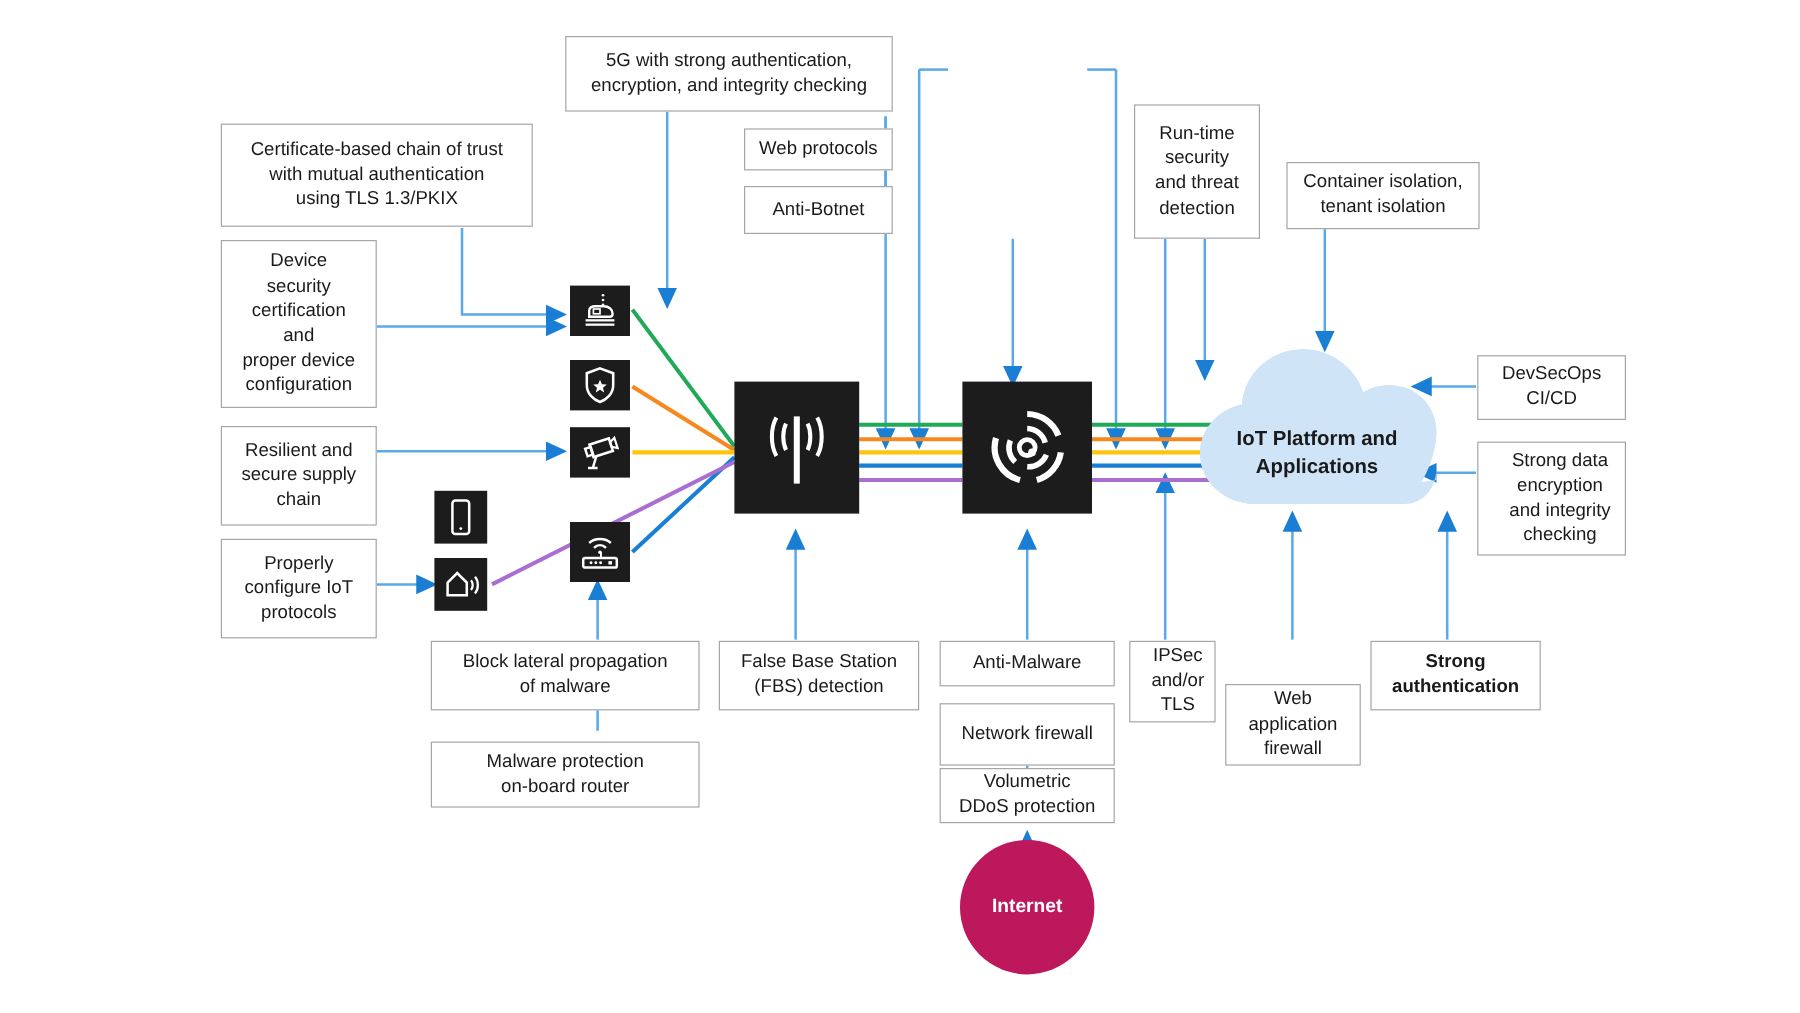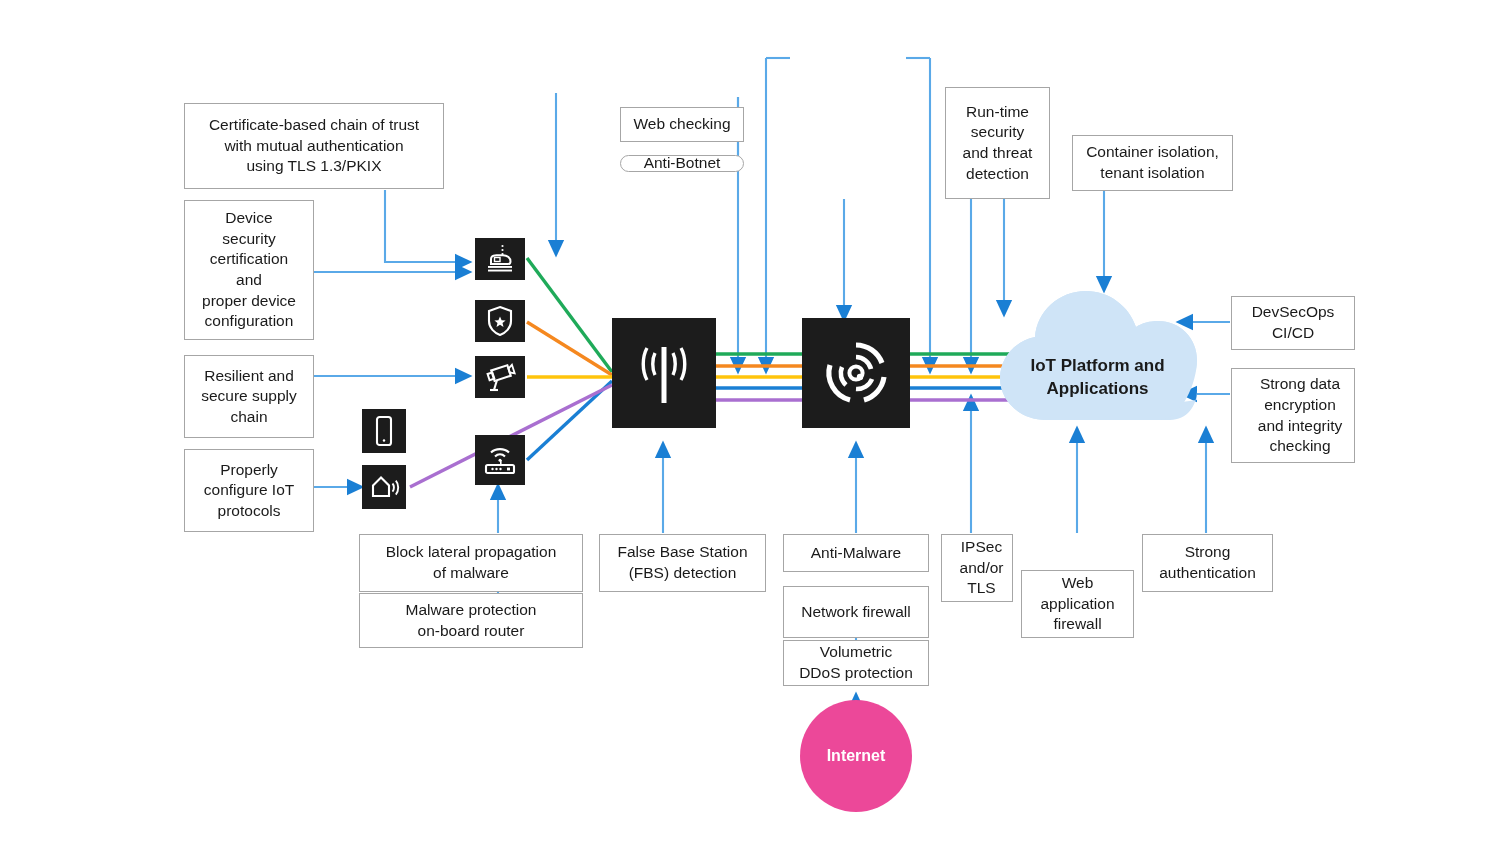--- a/index.html
+++ b/index.html
@@ -44,21 +44,21 @@
     text-align:center;
     font-size:17px;
     font-weight:bold;
     color:#1a1a1a;
     line-height:1.35;
     white-space:pre-line;
   }
   .internet{
     position:absolute;
     border-radius:50%;
-    background:#ec4899;
+    background:#be185d;
     color:#ffffff;
     display:flex;
     align-items:center;
     justify-content:center;
     font-size:16px;
     font-weight:bold;
     z-index:5;
     text-align:right;
   }
 </style>
@@ -251,53 +251,55 @@
 and
 proper device
 configuration</div>
   <div class="box" style="left:184px;top:355px;width:130px;height:83px;">Resilient and
 secure supply
 chain</div>
   <div class="box" style="left:184px;top:449px;width:130px;height:83px;">Properly
 configure IoT
 protocols</div>
 
-  <div class="box" style="left:620px;top:107px;width:124px;height:35px;">Web checking</div>
-  <div class="box" style="left:620px;top:155px;width:124px;height:17px;border-radius:12px;">Anti-Botnet</div>
+  <div class="box" style="left:471px;top:30px;width:273px;height:63px;">5G with strong authentication,
+encryption, and integrity checking</div>
+  <div class="box" style="left:620px;top:107px;width:124px;height:35px;">Web protocols</div>
+  <div class="box" style="left:620px;top:155px;width:124px;height:40px;">Anti-Botnet</div>
 
 
   <div class="box" style="left:945px;top:87px;width:105px;height:112px;">Run-time
 security
 and threat
 detection</div>
   <div class="box" style="left:1072px;top:135px;width:161px;height:56px;">Container isolation,
 tenant isolation</div>
 
   <div class="box" style="left:1231px;top:296px;width:124px;height:54px;">DevSecOps
 CI/CD</div>
   <div class="box" style="left:1231px;top:368px;width:124px;height:95px;padding-left:20px;">Strong data
 encryption
 and integrity
 checking</div>
 
   <div class="box" style="left:359px;top:534px;width:224px;height:58px;">Block lateral propagation
 of malware</div>
-  <div class="box" style="left:359px;top:593px;width:224px;height:55px;">Malware protection
+  <div class="box" style="left:359px;top:618px;width:224px;height:55px;">Malware protection
 on-board router</div>
 
   <div class="box" style="left:599px;top:534px;width:167px;height:58px;">False Base Station
 (FBS) detection</div>
 
   <div class="box" style="left:783px;top:534px;width:146px;height:38px;">Anti-Malware</div>
   <div class="box" style="left:783px;top:586px;width:146px;height:52px;">Network firewall</div>
   <div class="box" style="left:783px;top:640px;width:146px;height:46px;">Volumetric
 DDoS protection</div>
 
   <div class="box" style="left:941px;top:534px;width:72px;height:68px;padding-left:15px;">IPSec
 and/or
 TLS</div>
   <div class="box" style="left:1021px;top:542px;width:113px;height:68px;margin-top:28px;">Web
 application
 firewall</div>
-  <div class="box" style="left:1142px;top:534px;width:131px;height:58px;">Strong
+  <div class="box" style="left:1142px;top:534px;width:142px;height:58px;font-weight:bold;">Strong
 authentication</div>
 
 </div>
 
 </body></html>

